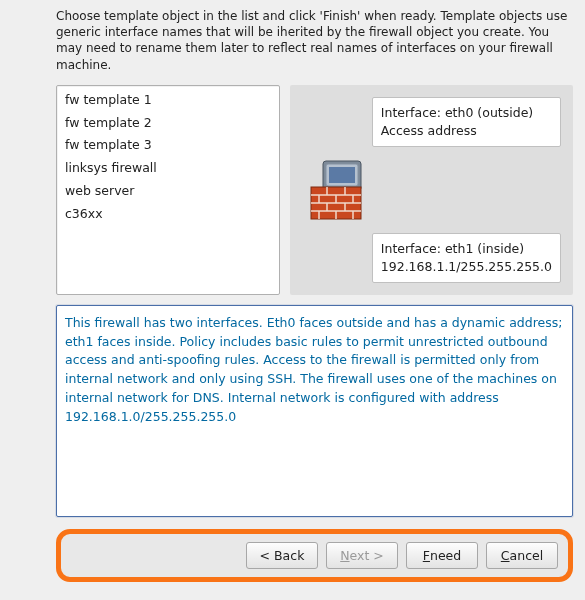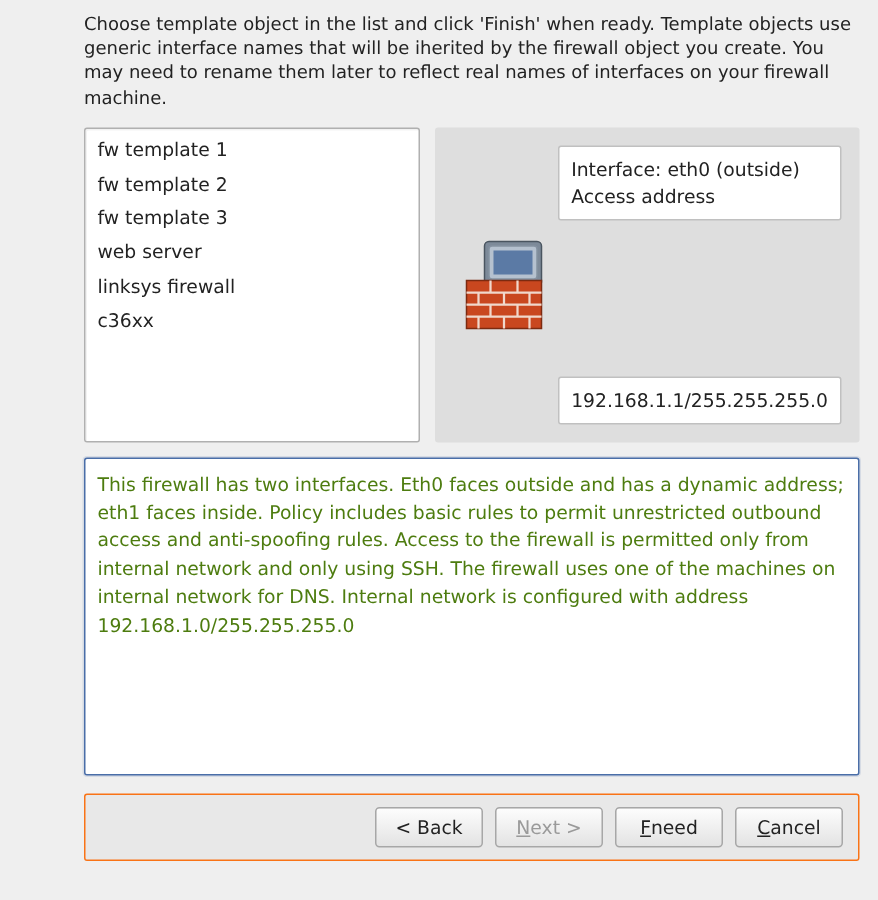--- a/index.html
+++ b/index.html
@@ -81,28 +81,28 @@
     }
     .description-box {
       margin-top: 10px;
       background: #ffffff;
       border: 1px solid #4a6ea8;
       border-radius: 2px;
       padding: 8px 8px;
       height: 212px;
       font-size: 12.5px;
       line-height: 1.5;
-      color: #4d7c0f;
+      color: #0369a1;
       overflow-y: auto;
       box-shadow: 0 0 0 1px rgba(74,110,168,0.15);
     }
     .button-bar {
       margin-top: 12px;
-      border: 1px solid #f97316;
-      border-radius: 2px;
+      border: 5px solid #f97316;
+      border-radius: 14px;
       background: #e8e8e8;
       padding: 8px 10px;
       display: flex;
       justify-content: flex-end;
       gap: 8px;
     }
     .btn {
       min-width: 72px;
       height: 27px;
       padding: 0 12px;
@@ -131,22 +131,22 @@
 <div class="container">
 
   <div class="instructions">Choose template object in the list and click 'Finish' when ready. Template objects use generic interface names that will be iherited by the firewall object you create. You may need to rename them later to reflect real names of interfaces on your firewall machine.</div>
 
   <div class="middle-row">
 
     <div class="template-list">
       <div class="template-item">fw template 1</div>
       <div class="template-item">fw template 2</div>
       <div class="template-item">fw template 3</div>
+      <div class="template-item">linksys firewall</div>
       <div class="template-item">web server</div>
-      <div class="template-item">linksys firewall</div>
       <div class="template-item">c36xx</div>
     </div>
 
     <div class="preview-panel">
       <div class="icon-col">
         <svg width="56" height="62" viewBox="0 0 56 62">
 
           <rect x="14" y="2" width="38" height="30" rx="3" fill="#7d8a99" stroke="#4a5560" stroke-width="1"></rect>
           <rect x="17" y="5" width="32" height="22" rx="2" fill="#b5c1cf" stroke="#8592a1" stroke-width="1"></rect>
           <rect x="20" y="8" width="26" height="16" fill="#5b7aa5"></rect>
@@ -173,20 +173,21 @@
             <line x1="44" y1="52" x2="44" y2="60" stroke="#f0d8cc" stroke-width="1.5"></line>
           </g>
         </svg>
       </div>
       <div class="interfaces-col">
         <div class="iface-box">
           <div>Interface: eth0 (outside)</div>
           <div>Access address</div>
         </div>
         <div class="iface-box">
+          <div>Interface: eth1 (inside)</div>
           <div>192.168.1.1/255.255.255.0</div>
         </div>
       </div>
     </div>
 
   </div>
 
   <div class="description-box">This firewall has two interfaces. Eth0 faces outside and has a dynamic address; eth1 faces inside. Policy includes basic rules to permit unrestricted outbound access and anti-spoofing rules. Access to the firewall is permitted only from internal network and only using SSH. The firewall uses one of the machines on internal network for DNS. Internal network is configured with address 192.168.1.0/255.255.255.0</div>
 
   <div class="button-bar">

